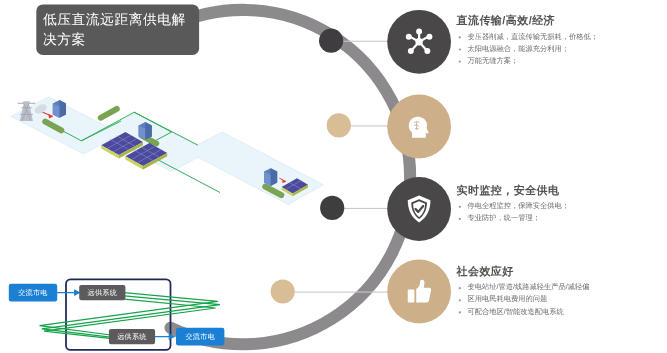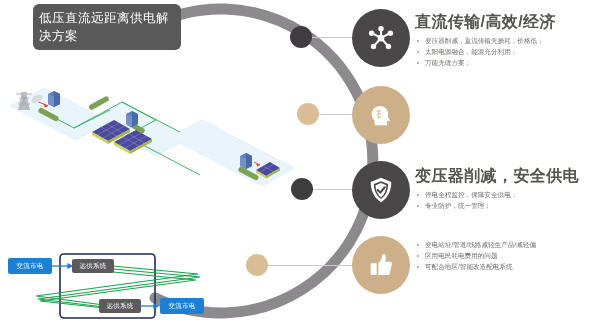--- a/index.html
+++ b/index.html
@@ -34,21 +34,21 @@
     position:absolute;width:58px;height:58px;border-radius:50%;
     display:flex;align-items:center;justify-content:center;
   }
   .icon-circle.dark{background:#4a4749;}
   .icon-circle.tan{background:#cdb08a;}
   .icon-circle svg{display:block;}
 
   
   .feature-text{position:absolute;left:415px;width:190px;}
   .feature-head{
-    font-size:16px;color:#55534f;font-weight:bold;letter-spacing:.4px;
+    font-size:10px;color:#55534f;font-weight:bold;letter-spacing:.4px;
     margin:0 0 3px 0;white-space:nowrap;
   }
   .bullets{margin:0;padding:0;list-style:none;}
   .bullets li{
     position:relative;padding-left:10px;font-size:6.6px;line-height:9.5px;
     color:#6e6b68;margin-bottom:1.5px;
   }
   .bullets li::before{
     content:"";position:absolute;left:2px;top:3.5px;
     width:2px;height:2px;background:#9a9693;border-radius:50%;
@@ -148,28 +148,29 @@
     <div class="feature-head">直流传输/高效/经济</div>
     <ul class="bullets">
       <li>变压器削减，直流传输无损耗，价格低；</li>
       <li>太阳电源融合，能源充分利用；</li>
       <li>万能无缝方案；</li>
     </ul>
   </div>
 
 
   <div class="feature-text" style="top:166px;">
-    <div class="feature-head">变压器削减，安全供电</div>
+    <div class="feature-head">实时监控，安全供电</div>
     <ul class="bullets">
       <li>停电全程监控，保障安全供电；</li>
       <li>专业防护，统一管理；</li>
     </ul>
   </div>
 
   <div class="feature-text" style="top:240px;">
+    <div class="feature-head">社会效应好</div>
     <ul class="bullets">
       <li>变电站址/管道/线路减轻生产品/减轻偏</li>
       <li style="padding-left:10px;">区用电民耗电费用的问题</li>
       <li>可配合地区/智能改造配电系统</li>
     </ul>
   </div>
 
   <div class="title-pill">低压直流远距离供电解决方案</div>
 
   <svg class="iso" viewBox="0 0 300 135" xmlns="http://www.w3.org/2000/svg">

